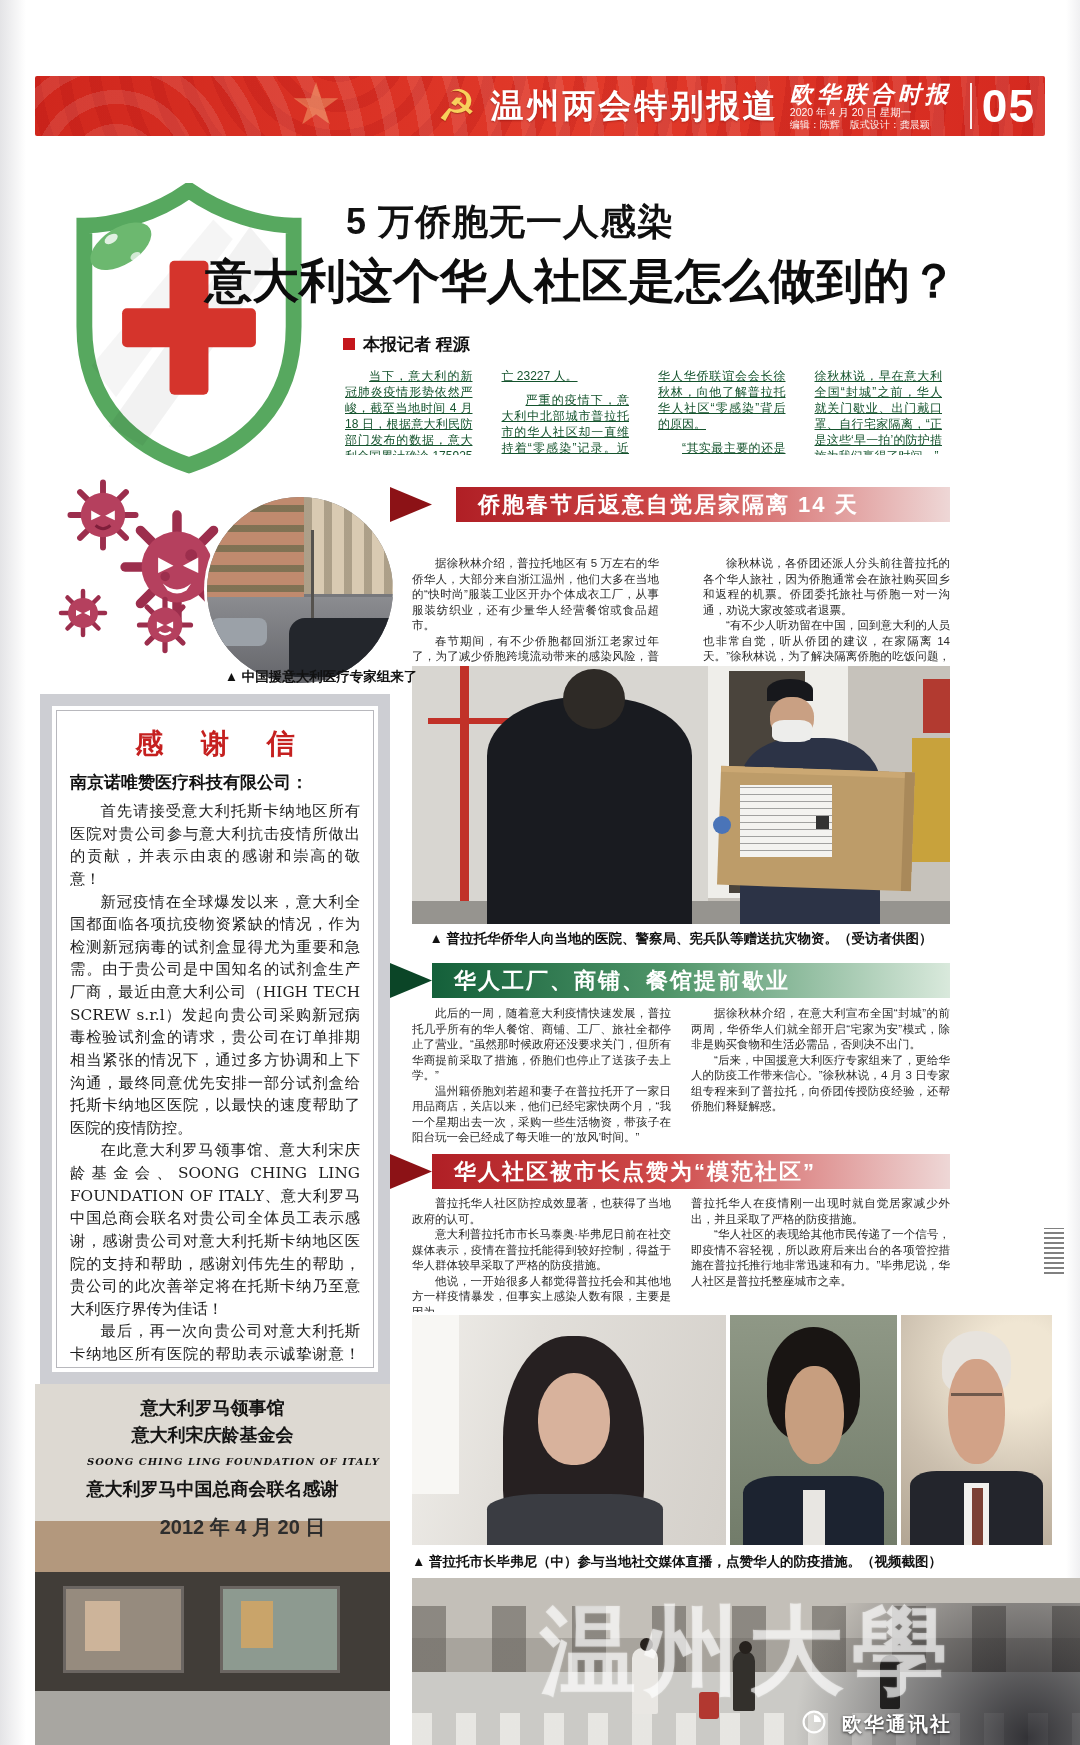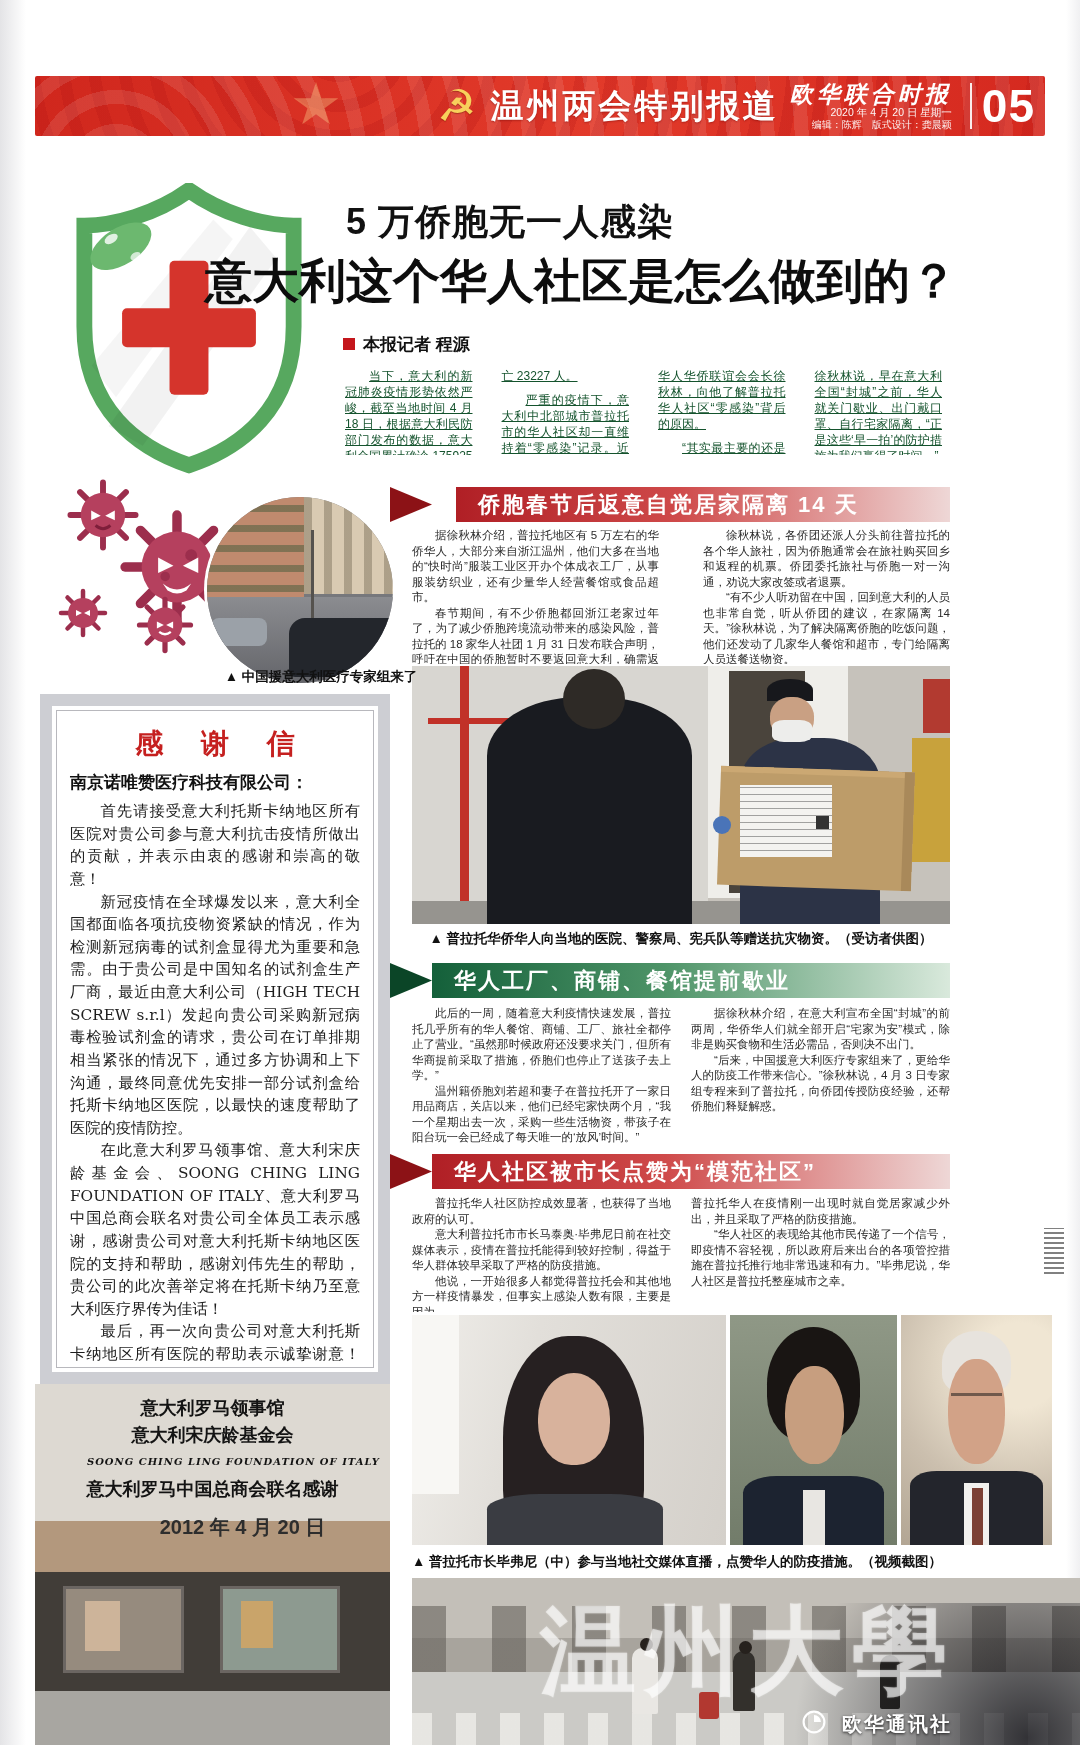--- a/index.html
+++ b/index.html
@@ -16,21 +16,21 @@
      background:
        repeating-radial-gradient(circle at 8% 160%, rgba(255,255,255,.10) 0 14px, rgba(255,255,255,0) 14px 34px),
        repeating-radial-gradient(circle at 30% -60%, rgba(180,20,20,.25) 0 12px, rgba(255,255,255,0) 12px 30px),
        linear-gradient(90deg,#d0271d,#e23a2a 55%,#d5291f);
      border-radius:2px;z-index:2;}
   #header-star{position:absolute;left:255px;top:-6px;font-size:58px;color:rgba(255,220,150,.35);}
   #header-emblem{margin-left:402px;font-size:44px;line-height:44px;color:#f8d05c;
      text-shadow:0 1px 1px rgba(120,30,0,.5);}
   #header-title{margin-left:14px;font-size:33px;font-weight:900;color:#fff;letter-spacing:3px;
      text-shadow:0 1px 2px rgba(100,0,0,.4);white-space:nowrap;}
-  #header-right{margin-left:auto;text-align:right;color:#fff;padding-right:8px;}
+  #header-right{margin-left:auto;text-align:left;color:#fff;padding-right:8px;}
   #header-masthead{font-family:"DejaVu Serif",serif;font-style:italic;font-weight:bold;
      font-size:23px;letter-spacing:4px;line-height:24px;}
   #header-dateline{font-size:10.5px;line-height:13px;opacity:.95;}
   #header-editors{font-size:10px;line-height:12px;opacity:.9;}
   #pagenum-wrap{display:flex;align-items:center;height:100%;padding:0 10px 0 0;}
   #pagenum-divider{width:2px;height:46px;background:rgba(255,255,255,.9);margin:0 10px;}
   #page-number{font-size:46px;font-weight:900;color:#fff;line-height:46px;letter-spacing:1px;}
 
   
   #headline-kicker{left:345px;top:198px;width:330px;font-size:36px;font-weight:900;color:#111;
@@ -61,21 +61,21 @@
   .banner.green .btitle{background:linear-gradient(90deg,#14603a,#4e9468 45%,#d9e9dc);}
   #banner-1{top:487px;gap:24px;}
   #banner-2{top:963px;}
   #banner-3{top:1154px;}
 
   
   .sectbody{left:412px;width:538px;display:flex;gap:20px;overflow:hidden;z-index:3;}
   .sectbody .col{flex:1;overflow:hidden;}
   .sectbody p{margin:0;font-size:11.5px;line-height:15.5px;text-align:justify;color:#2a2a2a;}
   .sectbody p.ind{text-indent:2em;}
-  #sect1-body{top:528px;height:136px;gap:44px;}
+  #sect1-body{top:556px;height:136px;gap:44px;}
   #sect2-body{top:1006px;height:144px;}
   #sect3-body{top:1196px;height:116px;}
 
   
   .caption{font-size:13.5px;font-weight:bold;color:#111;z-index:4;}
   #street-caption{left:196px;top:668px;width:250px;text-align:center;}
   #donation-caption{left:412px;top:930px;width:538px;text-align:center;}
   #mayor-caption{left:412px;top:1551px;width:580px;background:#fff;padding:2px 0;}
 
   

